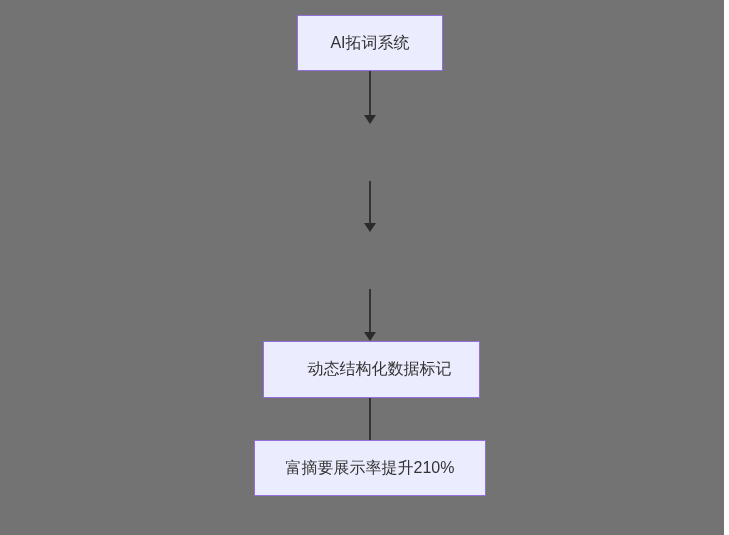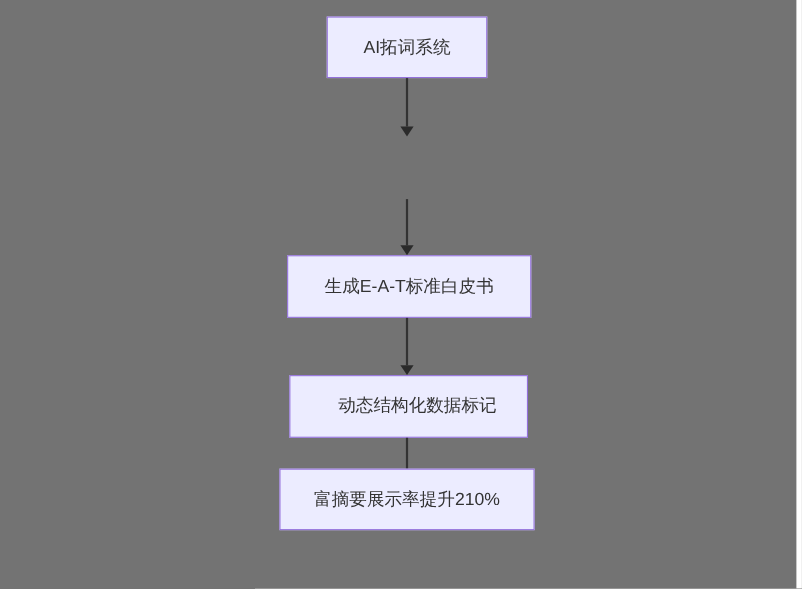--- a/index.html
+++ b/index.html
@@ -24,21 +24,21 @@
     display: flex;
     align-items: center;
     justify-content: center;
     text-align: center;
     white-space: nowrap;
   }
   .node-1 { left: 297px; top: 15px;  width: 146px; height: 56px; }
   .node-2 { left: 273px; top: 124px; width: 194px; height: 57px; }
   .node-3 { left: 261px; top: 232px; width: 222px; height: 57px; }
   .node-4 { left: 263px; top: 341px; width: 217px; height: 57px; padding-left: 16px; }
-  .node-5 { left: 254px; top: 426px; width: 232px; height: 56px; }
+  .node-5 { left: 254px; top: 440px; width: 232px; height: 56px; }
 
   .edge {
     position: absolute;
     left: 364px;
     width: 12px;
   }
   .edge .edge-line {
     position: absolute;
     left: 5px;
     top: 0;
@@ -77,23 +77,20 @@
     <div class="edge-line"></div>
     <div class="edge-head"></div>
   </div>
 
 
   <div class="edge edge-2">
     <div class="edge-line"></div>
     <div class="edge-head"></div>
   </div>
 
-  <div class="flow-node node-3">
-    <span>生成E-A-T标准白皮书</span>
-  </div>
 
   <div class="edge edge-3">
     <div class="edge-line"></div>
     <div class="edge-head"></div>
   </div>
 
   <div class="flow-node node-4">
     <span>动态结构化数据标记</span>
   </div>
 

